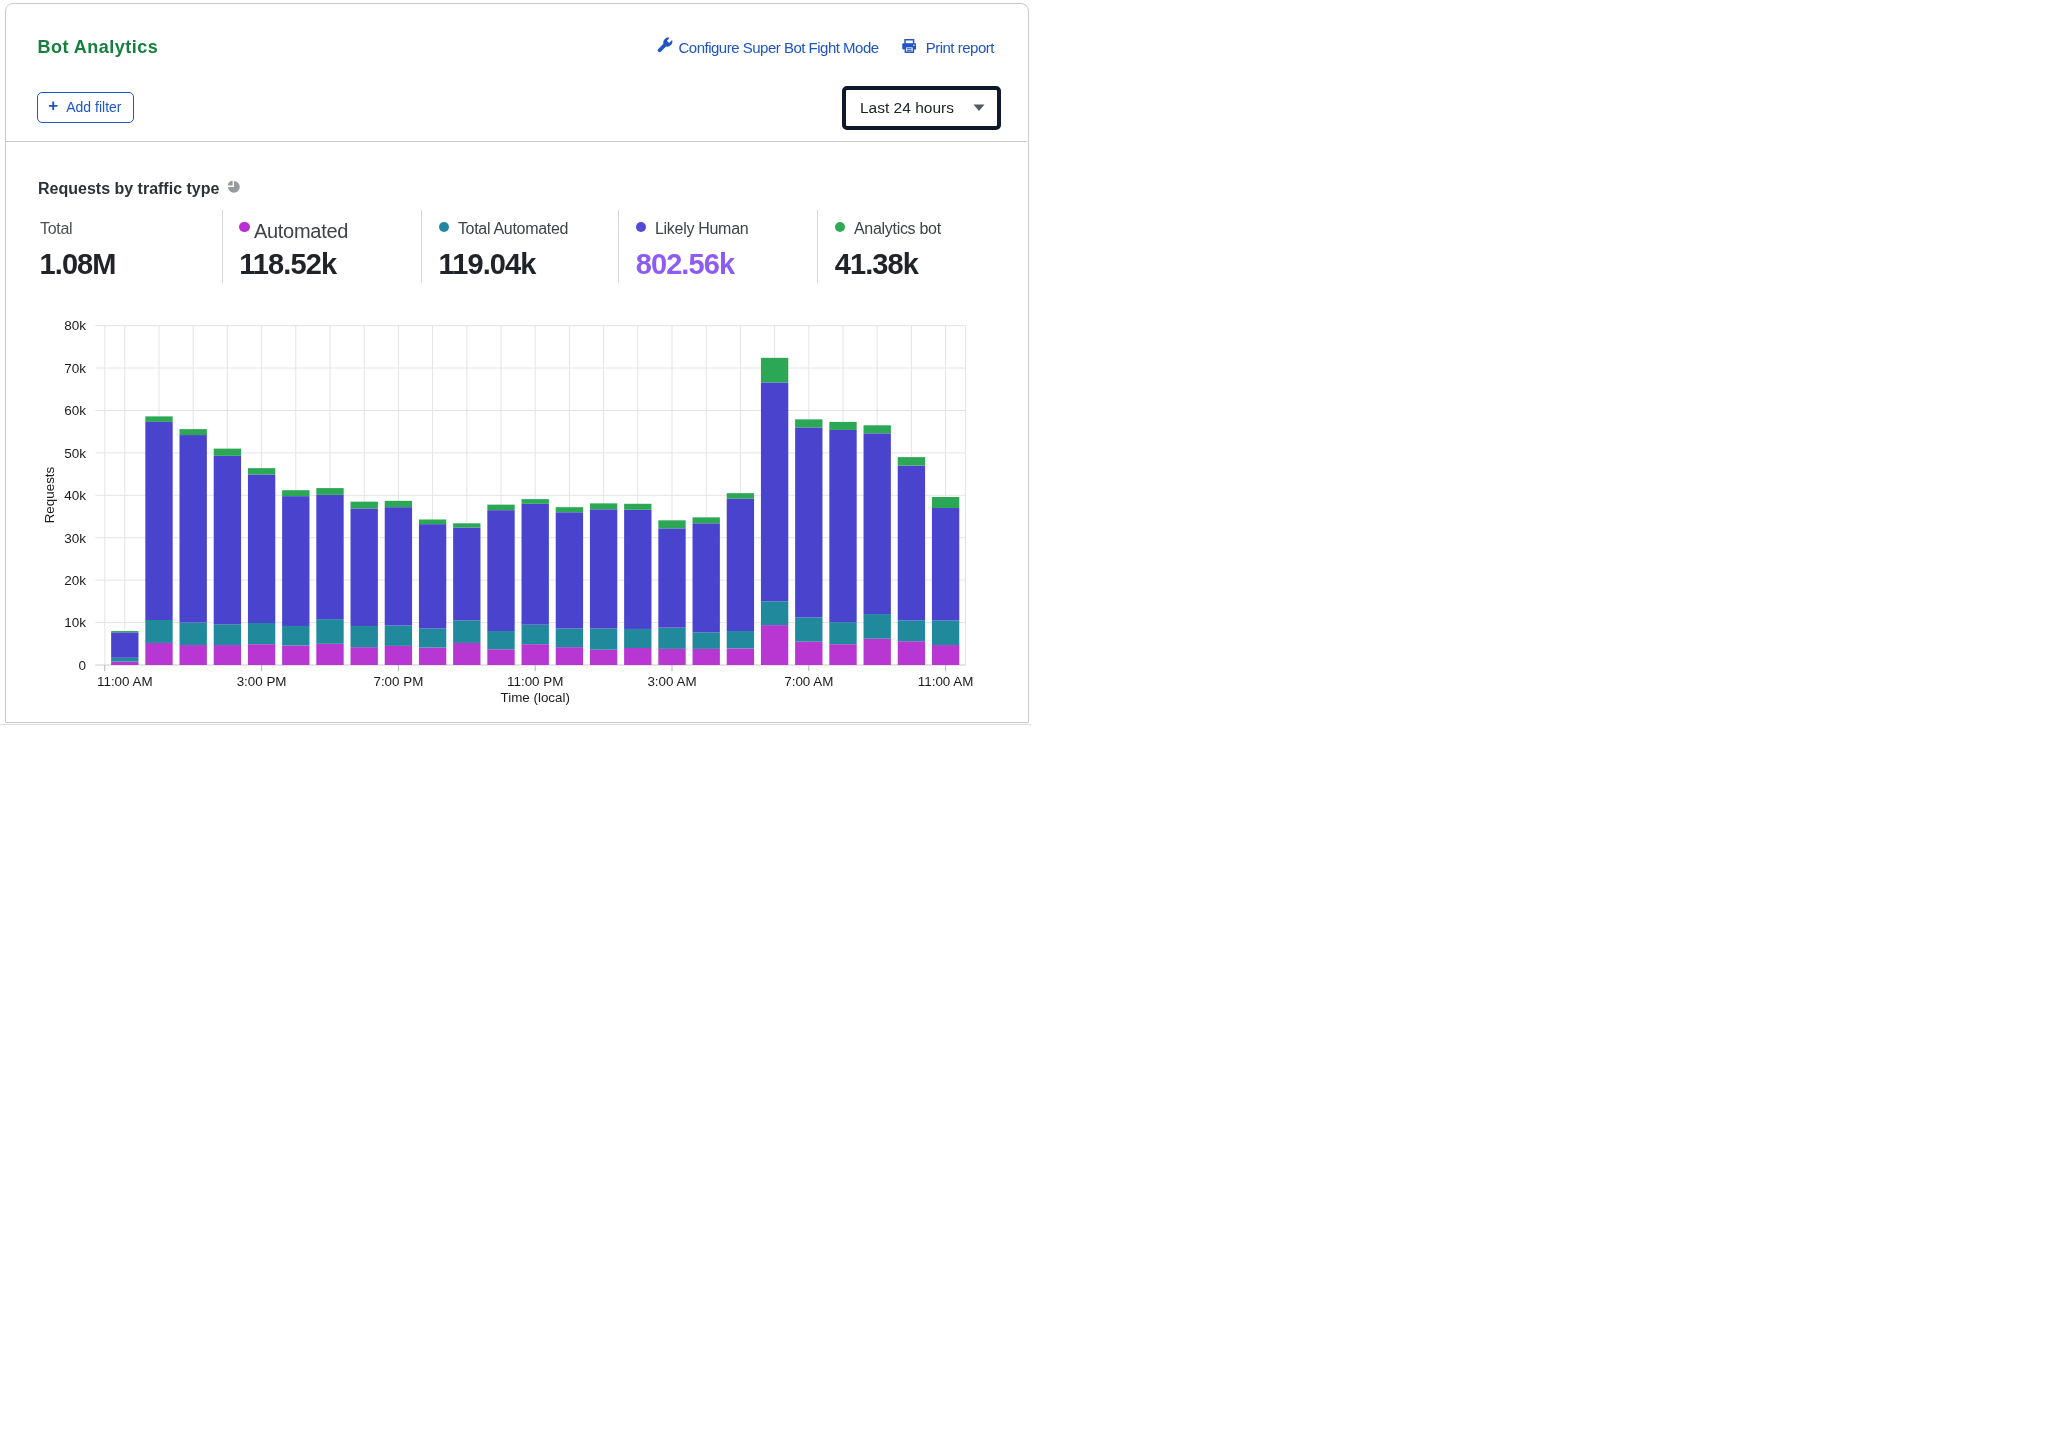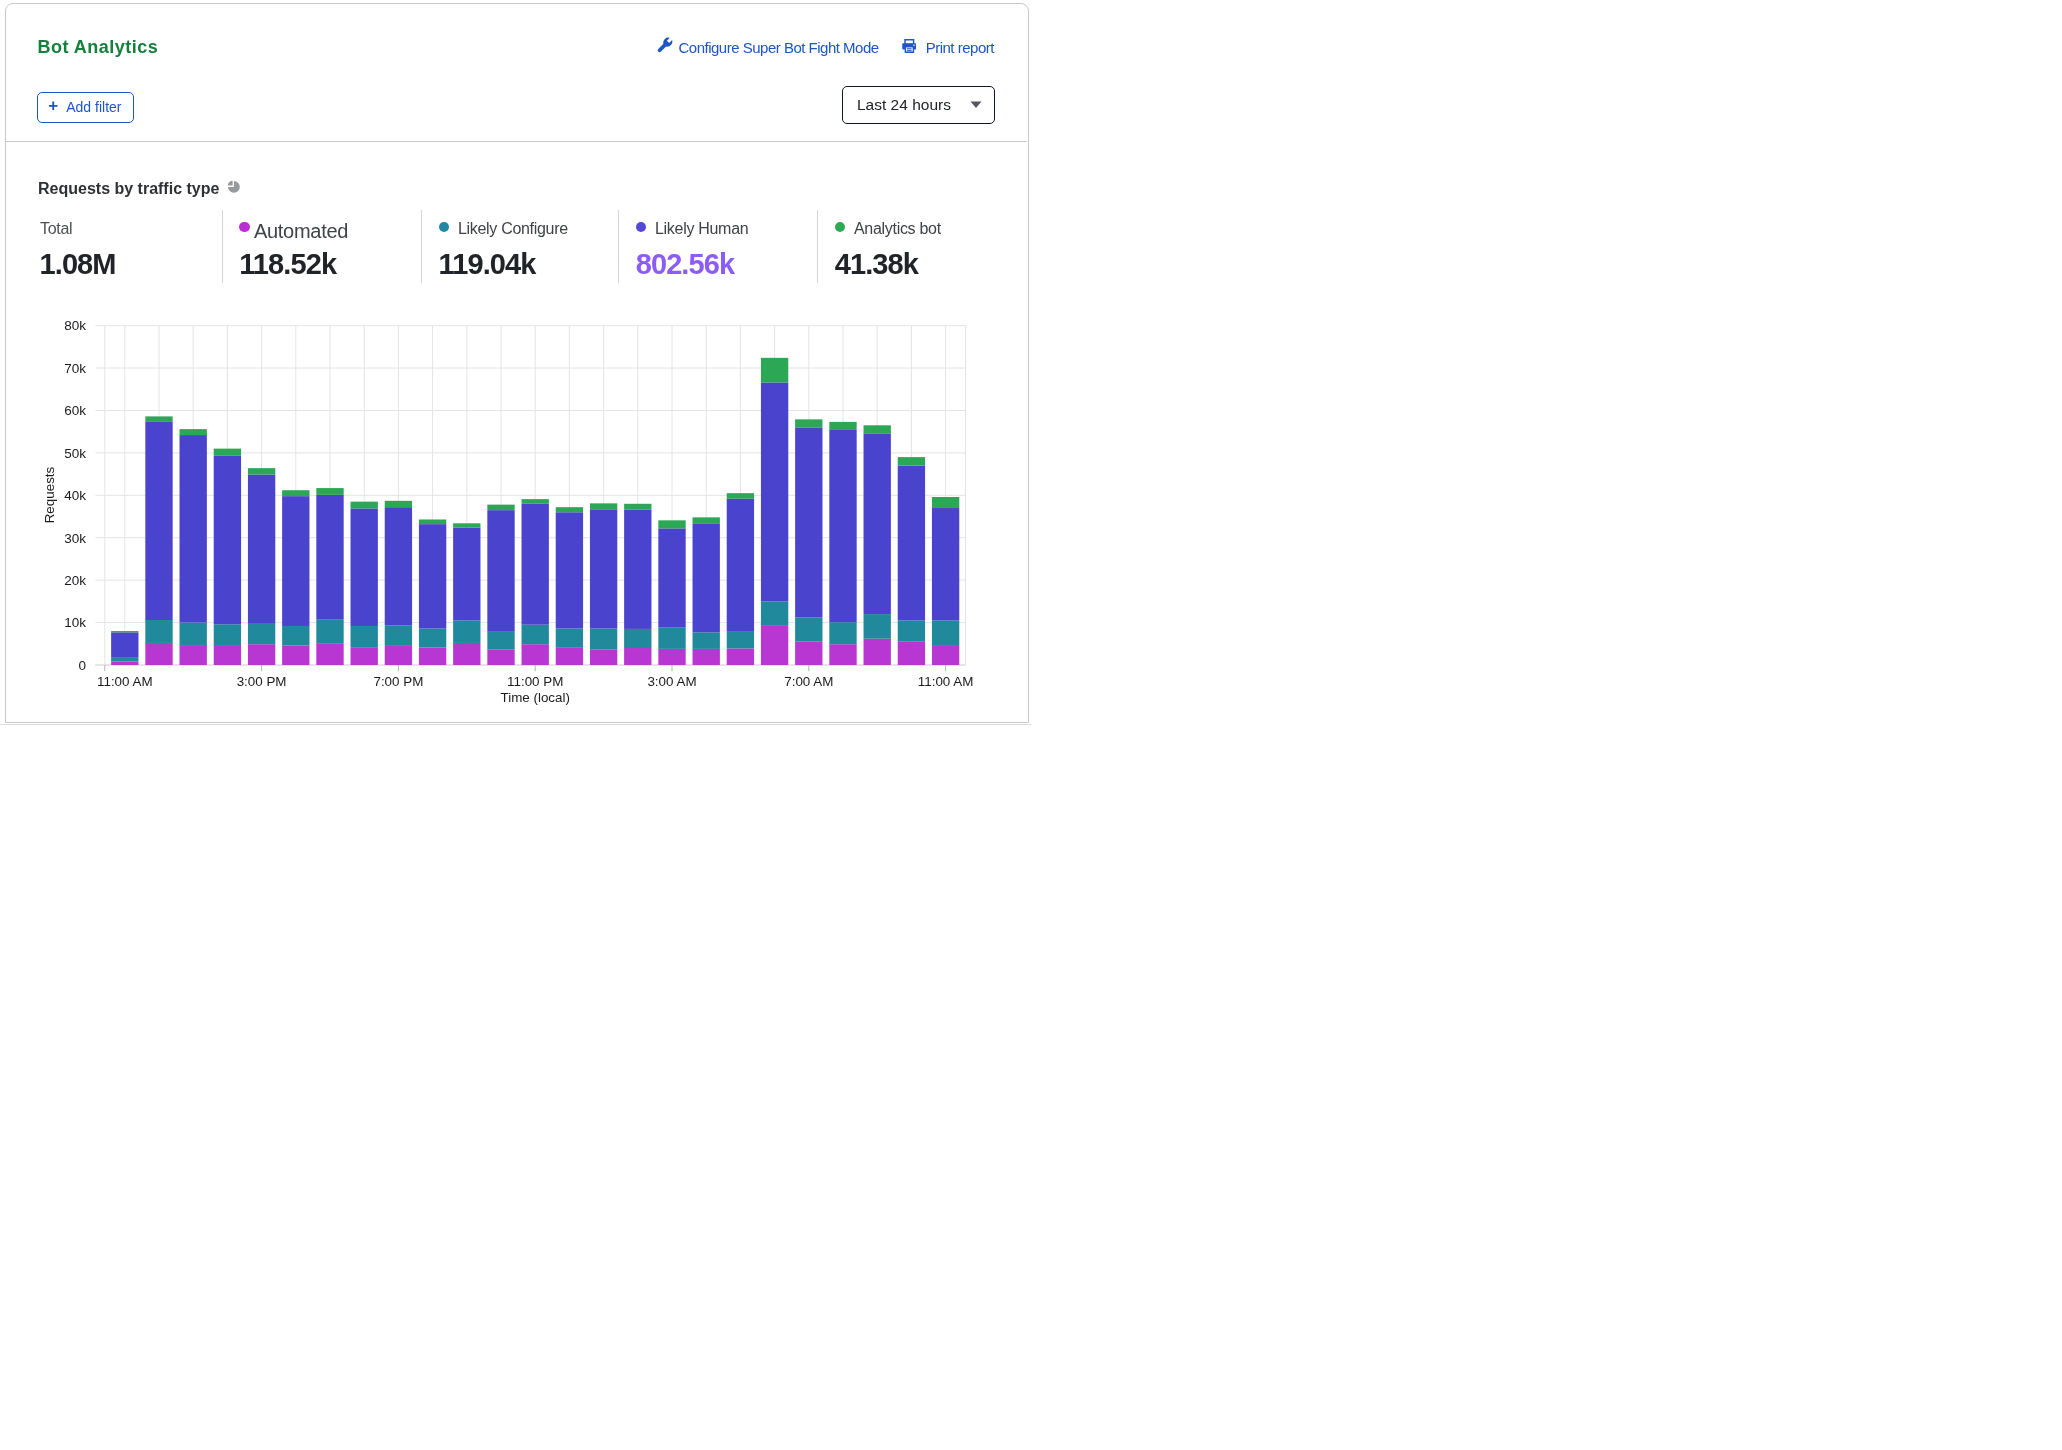--- a/index.html
+++ b/index.html
@@ -26,21 +26,21 @@
 <rect x="5.4" y="10.1" width="5.2" height="1.25" fill="#2056c4"></rect>
 <rect x="5.4" y="12.2" width="5.2" height="1.25" fill="#2056c4"></rect>
 </svg>
 <div class="abs" style="left:925.7px;top:38.8px;font-size:15px;letter-spacing:-0.5px;color:#1d55c4;">Print report</div>
 
 <div class="abs" style="left:37.3px;top:91.8px;width:94.4px;height:29px;border:1.5px solid #1a56c8;border-radius:5px;color:#1d55c4;font-size:14px;display:flex;align-items:center;">
 <span style="font-size:17px;font-weight:600;margin:0 0 2px 10px;">+</span>
     <span style="margin-left:8px;">Add filter</span>
 </div>
 
-<div class="abs" style="left:842px;top:85.5px;width:150.5px;height:36px;border:1px solid #0f172a;border-radius:5px;font-size:15.5px;color:#202327;display:flex;align-items:center;">
+<div class="abs" style="left:842px;top:85.5px;width:150.5px;height:36px;border:4px solid #0f172a;border-radius:5px;font-size:15.5px;color:#202327;display:flex;align-items:center;">
 <span style="margin-left:14px;">Last 24 hours</span>
 <svg style="position:absolute;right:12px;top:14.5px" width="12" height="8" viewBox="0 0 12 8">
       <path fill="#55585e" d="M0.5 0.5h11L6 7z"></path>
     </svg>
 </div>
 
 <div class="abs" style="left:38px;top:180px;font-size:16px;font-weight:700;color:#2e3135;">Requests by traffic type</div>
 <svg class="abs" style="left:226.5px;top:180.3px" width="13" height="13" viewBox="0 0 13 13">
 <path fill="#97999d" d="M6.9 6.9 L6.9 1.0 A5.9 5.9 0 1 1 1.0 6.9 Z"></path>
 <path fill="#97999d" d="M5.6 5.6 L5.6 0.8 A4.8 4.8 0 0 0 0.8 5.6 Z"></path>
@@ -52,21 +52,21 @@
 <div class="abs" style="left:817px;top:210px;width:1px;height:73px;background:#d6d6d9;"></div>
 
 <div class="abs" style="left:40px;top:220px;font-size:16px;letter-spacing:-0.3px;color:#4d5055;">Total</div>
 <div class="abs" style="left:39.5px;top:248.2px;font-size:29px;letter-spacing:-0.9px;font-weight:700;color:#202327;">1.08M</div>
 
 <div class="abs" style="left:239.4px;top:221.5px;width:10.6px;height:10.6px;border-radius:50%;background:#bc2ed3;"></div>
 <div class="abs" style="left:254px;top:220px;font-size:20px;letter-spacing:-0.3px;color:#3f4247;">Automated</div>
 <div class="abs" style="left:239.2px;top:248.2px;font-size:29px;letter-spacing:-0.9px;font-weight:700;color:#202327;">118.52k</div>
 
 <div class="abs" style="left:438.8px;top:221.5px;width:10.6px;height:10.6px;border-radius:50%;background:#2187a3;"></div>
-<div class="abs" style="left:457.9px;top:220px;font-size:16px;letter-spacing:-0.3px;color:#3f4247;">Likely Configure</div>
+<div class="abs" style="left:457.9px;top:220px;font-size:16px;letter-spacing:-0.3px;color:#3f4247;">Total Automated</div>
 <div class="abs" style="left:438.6px;top:248.2px;font-size:29px;letter-spacing:-0.9px;font-weight:700;color:#202327;">119.04k</div>
 
 <div class="abs" style="left:635.9px;top:221.5px;width:10.6px;height:10.6px;border-radius:50%;background:#5448d6;"></div>
 <div class="abs" style="left:655px;top:220px;font-size:16px;letter-spacing:-0.3px;color:#3f4247;">Likely Human</div>
 <div class="abs" style="left:635.7px;top:248.2px;font-size:29px;letter-spacing:-0.9px;font-weight:700;color:#8b5cf6;">802.56k</div>
 
 <div class="abs" style="left:834.9px;top:221.5px;width:10.6px;height:10.6px;border-radius:50%;background:#2eaa54;"></div>
 <div class="abs" style="left:854px;top:220px;font-size:16px;letter-spacing:-0.3px;color:#3f4247;">Analytics bot</div>
 <div class="abs" style="left:834.7px;top:248.2px;font-size:29px;letter-spacing:-0.9px;font-weight:700;color:#202327;">41.38k</div>
 

